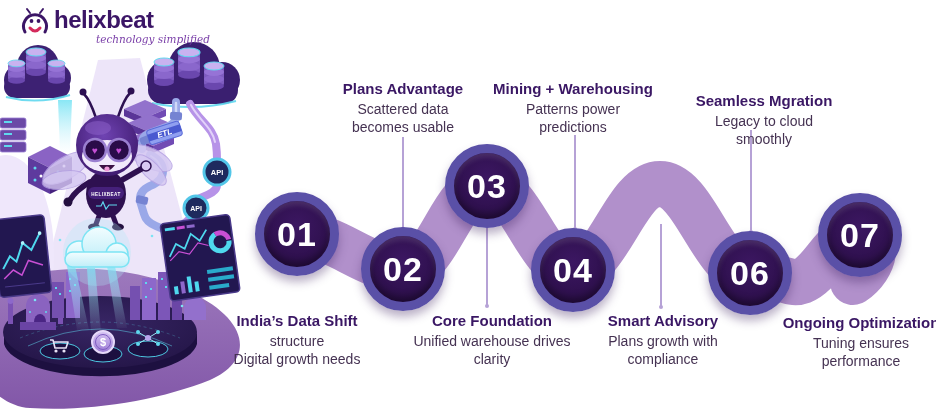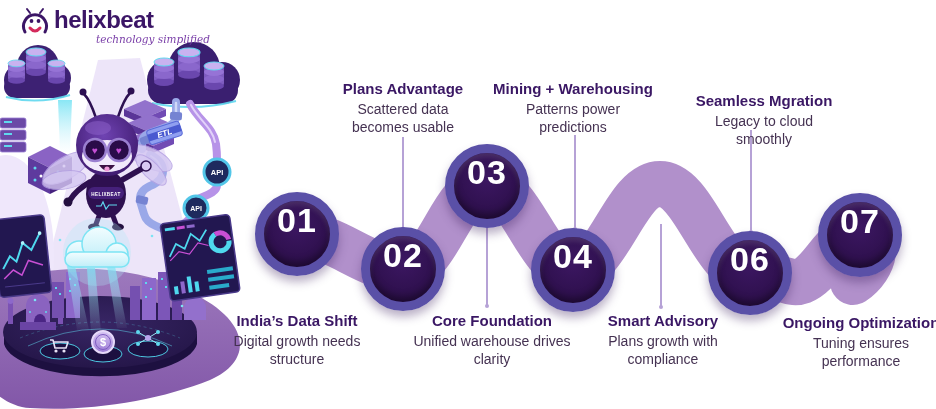--- a/index.html
+++ b/index.html
@@ -16,21 +16,21 @@
   .vline{position:absolute;width:1.5px;background:#b6a2d6;z-index:2;}
   .vline::after{content:"";position:absolute;bottom:-2px;left:-1.25px;width:4px;height:4px;
                 border-radius:50%;background:#b6a2d6;}
   .v2{left:402px;top:137px;height:92px}
   .v3{left:486px;top:226px;height:80px}
   .v4{left:574px;top:135px;height:94px}
   .v5{left:660px;top:224px;height:83px}
   .v6{left:750px;top:130px;height:102px}
   .circle{position:absolute;width:66px;height:66px;border:9px solid #5a50a7;border-radius:50%;
           background:radial-gradient(circle at 50% 38%, #3c1762 0%, #2c0f4a 75%);
-          display:flex;align-items:flex-start;justify-content:center;z-index:3;
+          display:flex;align-items:center;justify-content:center;z-index:3;
           box-shadow:0 6px 10px rgba(58,28,92,.35), inset 0 -5px 7px rgba(0,0,0,.35), inset 0 4px 5px rgba(255,255,255,.12);}
   .circle span{color:#ffffff;font-size:34px;font-weight:700;letter-spacing:1px;}
   .c1{left:255px;top:192px}.c2{left:361px;top:227px}.c3{left:445px;top:144px}
   .c4{left:531px;top:228px}.c5{left:618px;top:142px}.c6{left:708px;top:231px}
   .c7{left:818px;top:193px}
   .lbl{position:absolute;transform:translateX(-50%);text-align:center;width:200px;z-index:4;}
   .lbl .t{font-size:15px;font-weight:700;color:#3a1764;margin-bottom:3px;}
   .lbl .d{font-size:14px;color:#453252;line-height:1.3;}
   .l1{left:297px;top:312px}.l2{left:403px;top:80px}.l3{left:492px;top:312px}
   .l4{left:573px;top:80px}.l5{left:663px;top:312px}.l6{left:764px;top:92px}
@@ -354,22 +354,22 @@
     </div>
   <div class="circle c6">
       <span>06</span>
     </div>
   <div class="circle c7">
       <span>07</span>
     </div>
 
   <div class="lbl l1">
     <div class="t">India’s Data Shift</div>
+    <div class="d">structure</div>
     <div class="d">Digital growth needs</div>
-    <div class="d">structure</div>
   </div>
   <div class="lbl l2">
     <div class="t">Plans Advantage</div>
     <div class="d">Scattered data</div>
     <div class="d">becomes usable</div>
   </div>
   <div class="lbl l3">
     <div class="t">Core Foundation</div>
     <div class="d">Unified warehouse drives</div>
     <div class="d">clarity</div>

